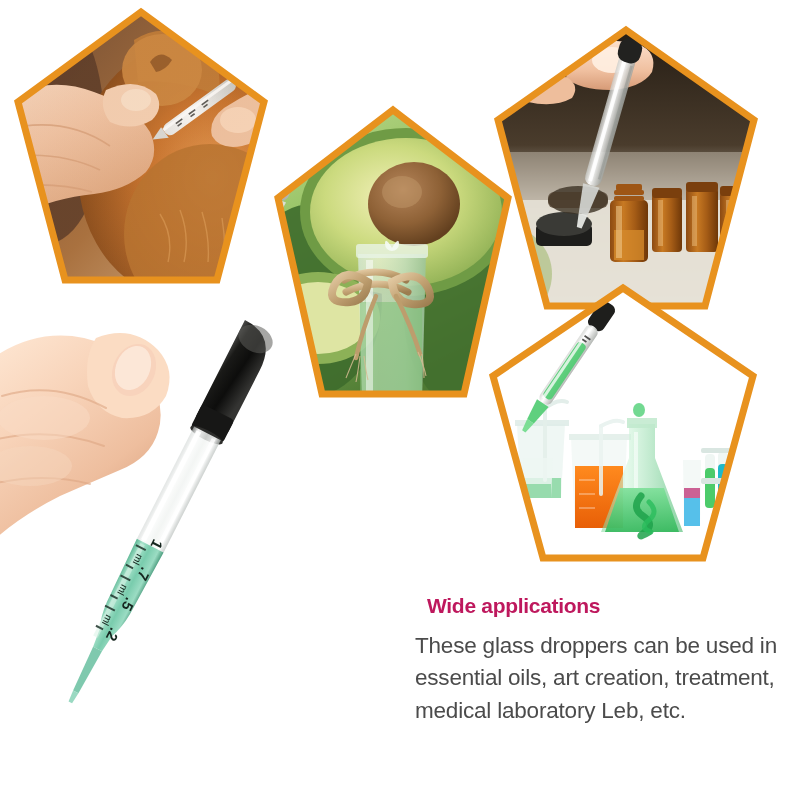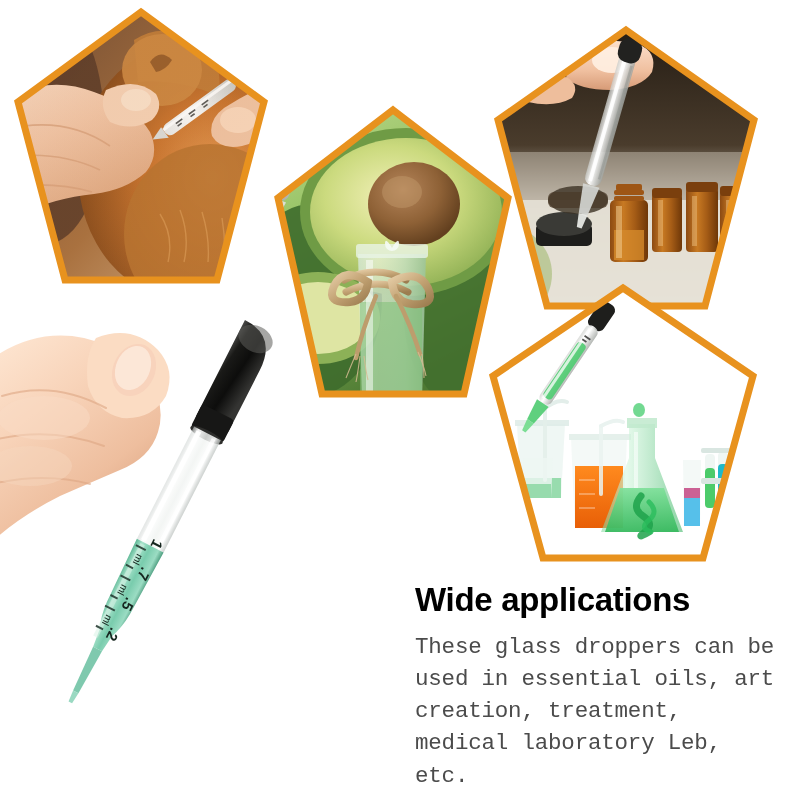--- a/index.html
+++ b/index.html
@@ -33,34 +33,33 @@
   }
 
   
   #copy-block {
     position: absolute;
     left: 415px;
     top: 583px;
     width: 370px;
   }
   #headline {
-    margin: 0;
-    font-size: 33px;
+    margin: 12px;
+    font-size: 21px;
     font-weight: bold;
     line-height: 1.06;
     letter-spacing: -0.3px;
-    color: #000000;
+    color: #be185d;
   }
   #body-copy {
     margin: 13px 0 0 0;
     font-size: 22.5px;
     line-height: 1.43;
     letter-spacing: -0.2px;
     color: #4B4B4B;
-    font-family: Liberation Mono, monospace;
   }
 
   
   #product-hero {
     position: absolute;
     left: 0px;
     top: 300px;
     width: 400px;
     height: 430px;
   }

